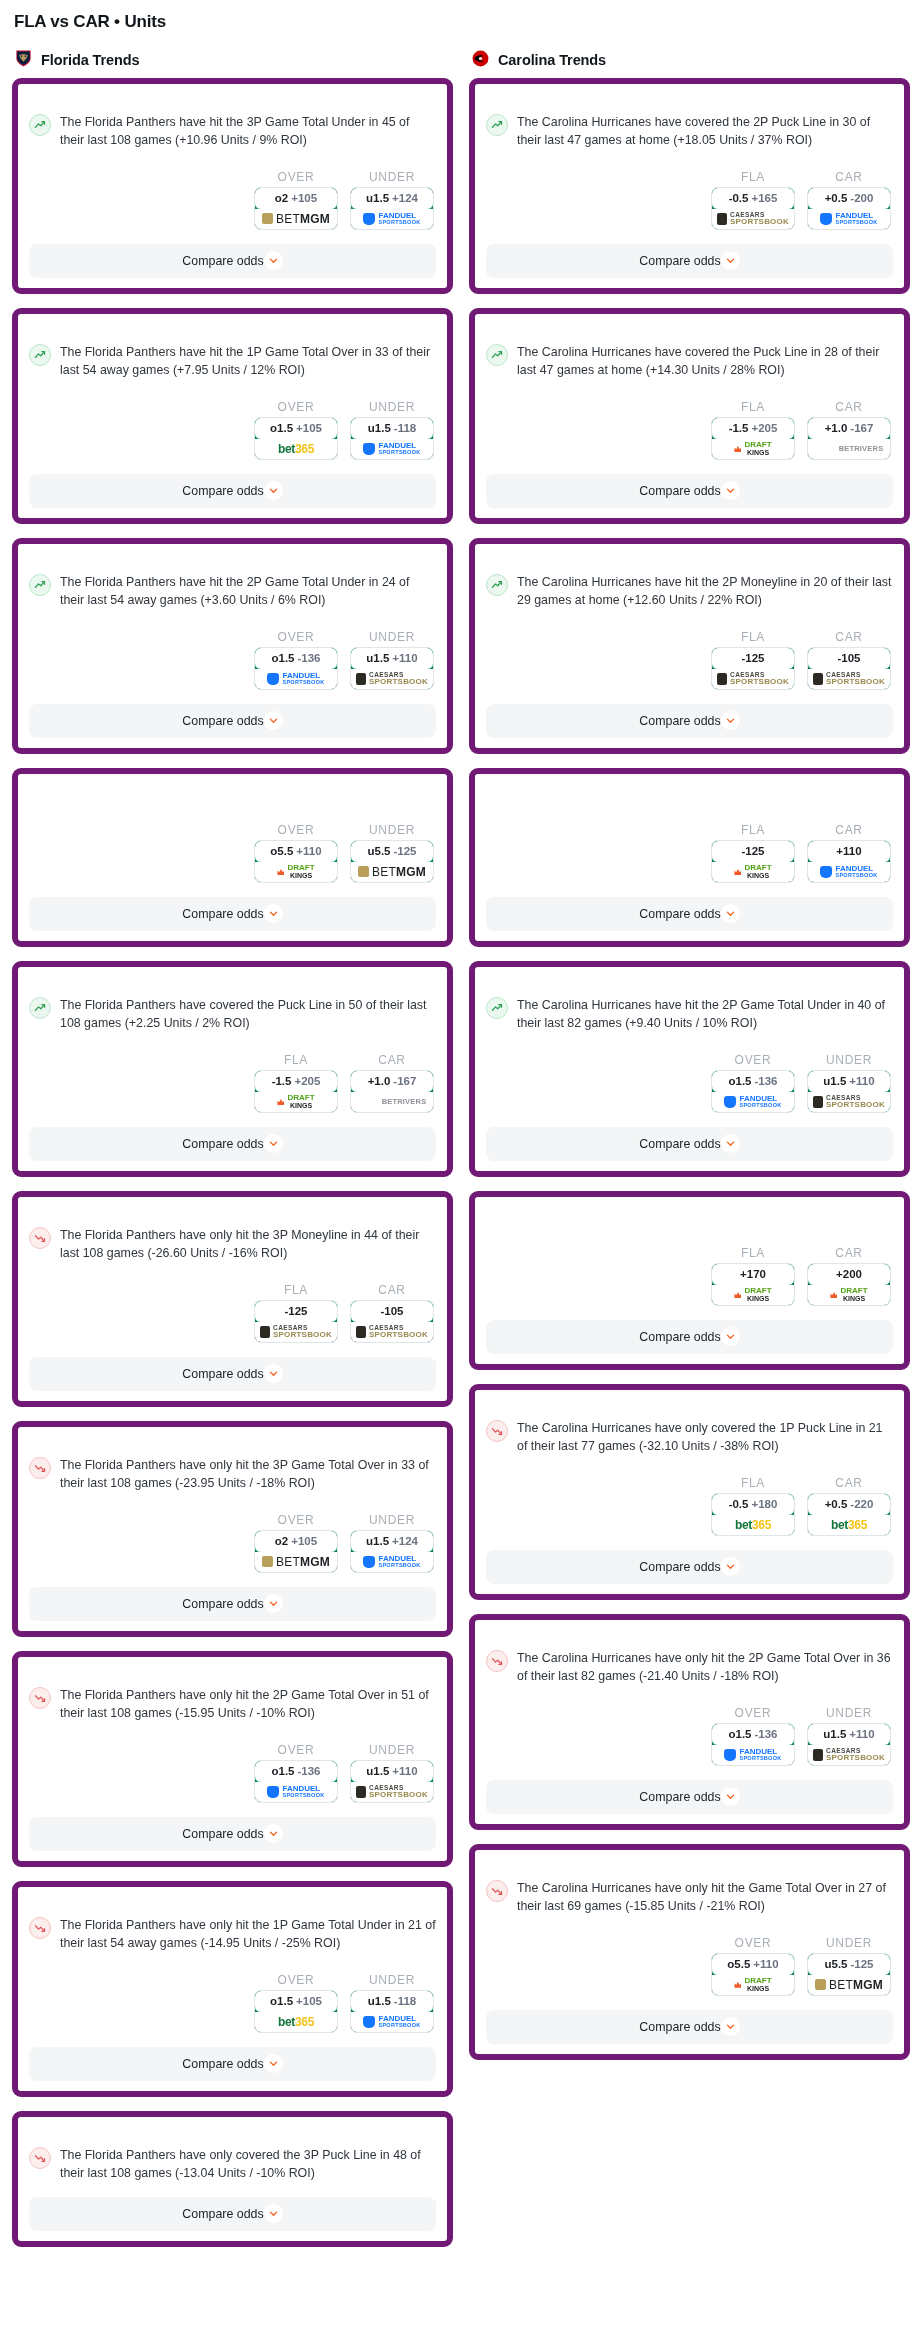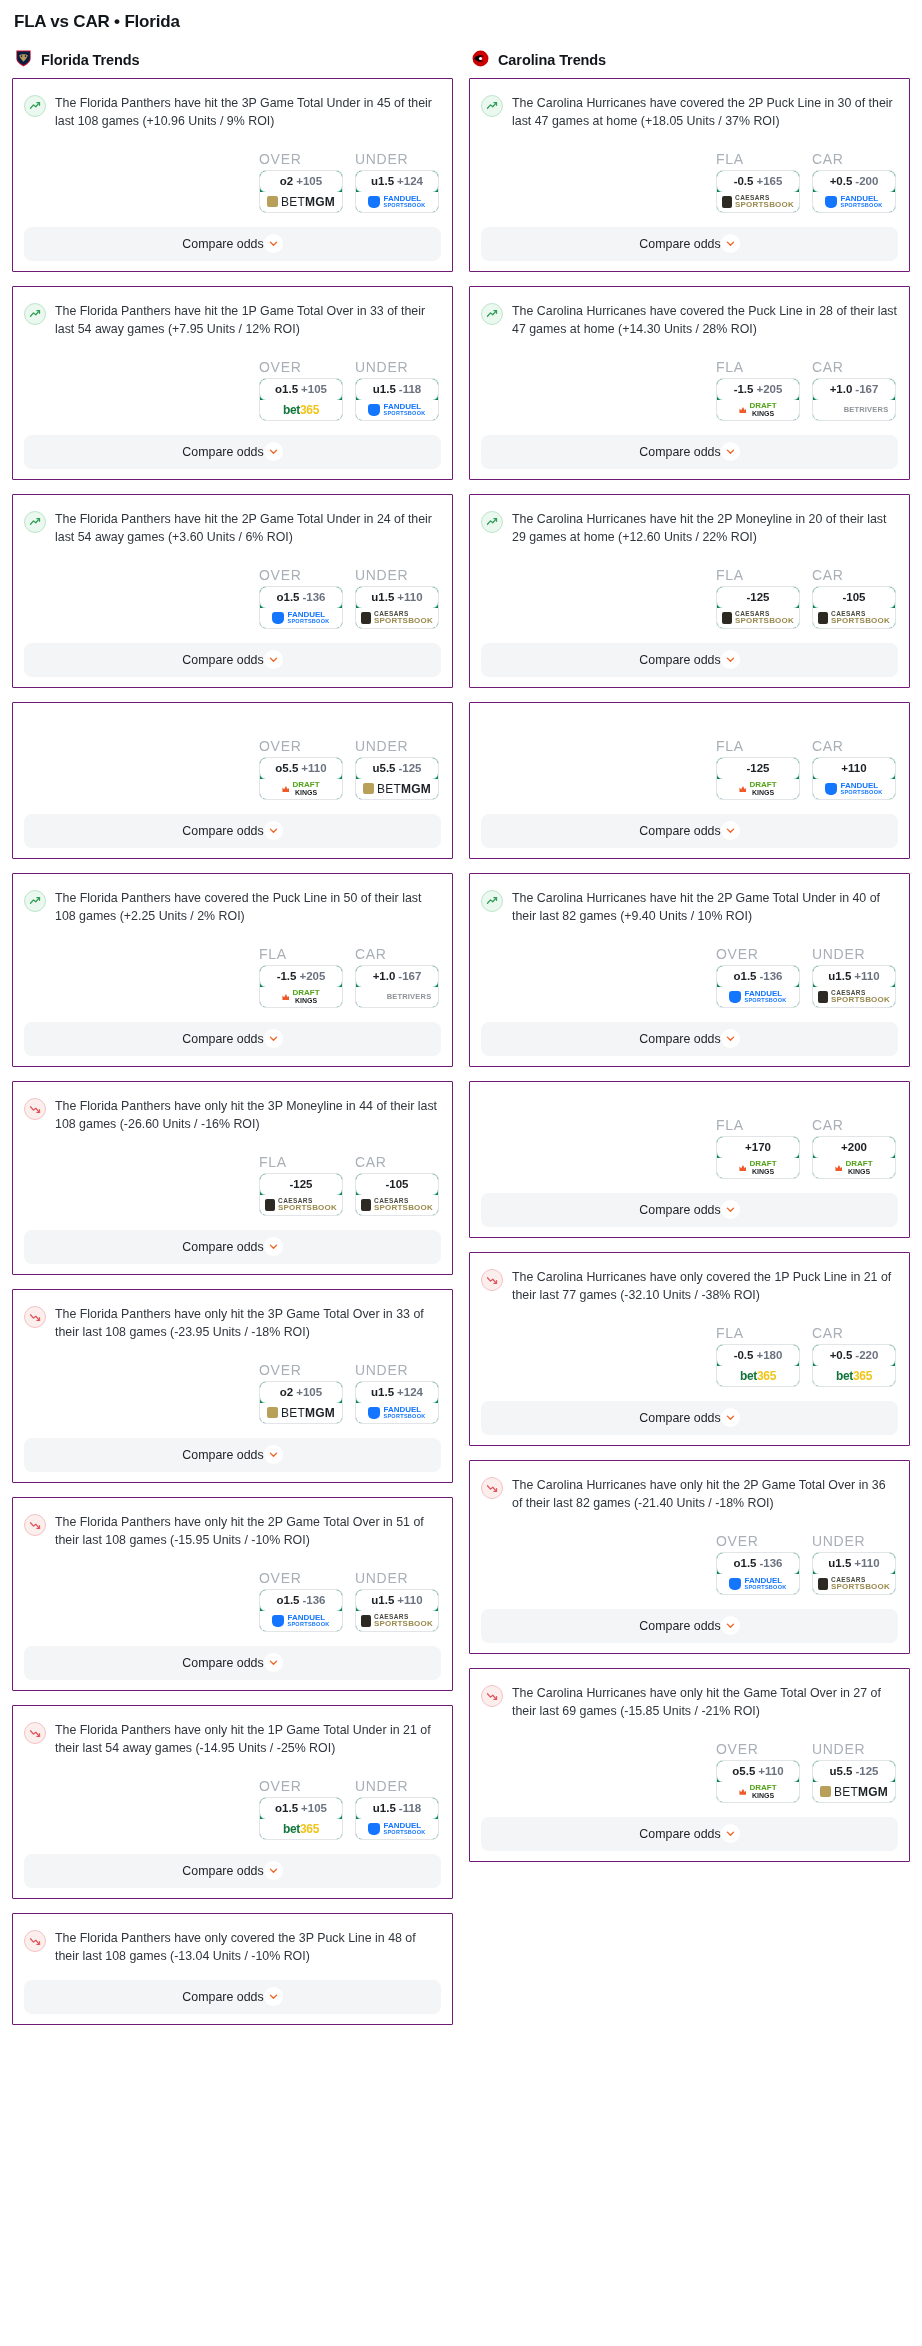--- a/index.html
+++ b/index.html
@@ -31,24 +31,24 @@
   }
   .team-logo { width: 19px; height: 19px; flex: 0 0 auto; display: block; }
   .col-header-label {
     font-size: 14.5px;
     font-weight: bold;
     color: #11161b;
     letter-spacing: -0.1px;
   }
 
   .trend-card {
-    border: 1px solid #701a75;
-    border-radius: 1px;
+    border: 6px solid #701a75;
+    border-radius: 9px;
     background: #ffffff;
-    padding: 15px 11px 10px 11px;
+    padding: 29px 11px 10px 11px;
     margin-bottom: 14px;
   }
 
   .trend-head { display: flex; gap: 9px; align-items: flex-start; }
   .trend-icon {
     width: 22px; height: 22px; border-radius: 50%;
     flex: 0 0 auto; margin-top: 1px;
     display: flex; align-items: center; justify-content: center;
   }
   .trend-icon.up   { background: #eaf8ef; border: 1px solid #bde5cb; }
@@ -64,21 +64,22 @@
 
   .odds-row {
     display: flex;
     justify-content: flex-end;
     gap: 12px;
     margin-top: 20px;
     padding-right: 2px;
   }
   .odds-col { width: 84px; }
   .odds-label {
-    font-size: 14px;
+    text-align: center;
+    font-size: 12px;
     letter-spacing: 0.7px;
     color: #a9afb6;
     margin-bottom: 3px;
   }
   .odds-box {
     border: 1px solid #e2e5e8;
     border-radius: 7px;
     overflow: hidden;
     background: #0f766e;
   }
@@ -140,21 +141,21 @@
   .chev {
     width: 19px; height: 19px; border-radius: 50%;
     background: #ffffff;
     display: flex; align-items: center; justify-content: center;
   }
 </style>
 </head>
 <body>
 
 <div class="page">
-  <div class="page-title">FLA vs CAR • Florida</div>
+  <div class="page-title">FLA vs CAR • Units</div>
   <div class="columns" id="cols">
       <div class="col">
         <div class="col-header">
           <svg class="team-logo" viewBox="0 0 24 24">
             <path d="M3 2h18v10c0 6-9 10-9 10S3 18 3 12z" fill="#c8102e"></path>
             <path d="M4 3h16v8.6c0 5-8 8.6-8 8.6S4 16.6 4 11.6z" fill="#041e42"></path>
             <path d="M6.5 8c2-2 9-2 11 0 -1 4-4.5 7-5.5 8 -1-1-4.5-4-5.5-8z" fill="#b9975b"></path>
             <circle cx="9.5" cy="9" r="1" fill="#041e42"></circle>
             <circle cx="14.5" cy="9" r="1" fill="#041e42"></circle>
           </svg>

